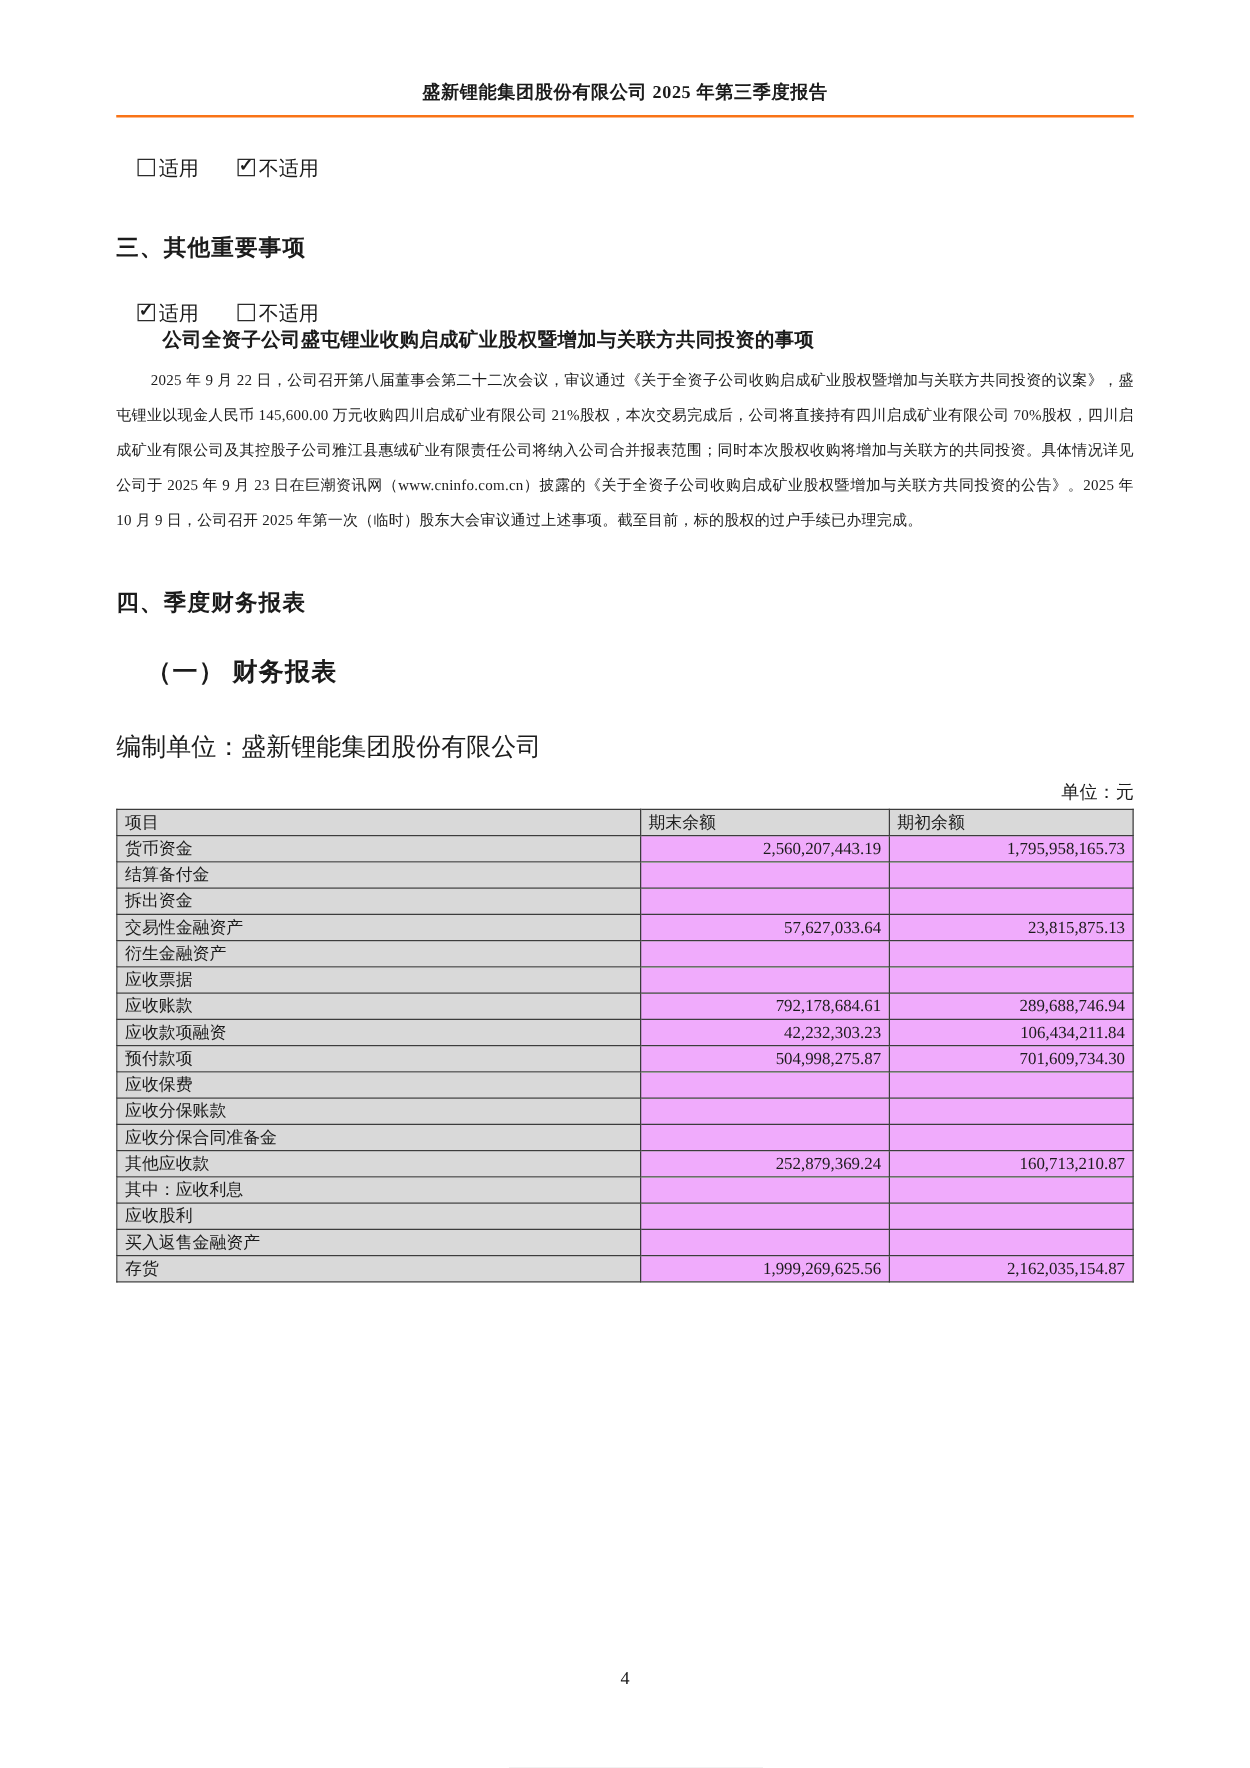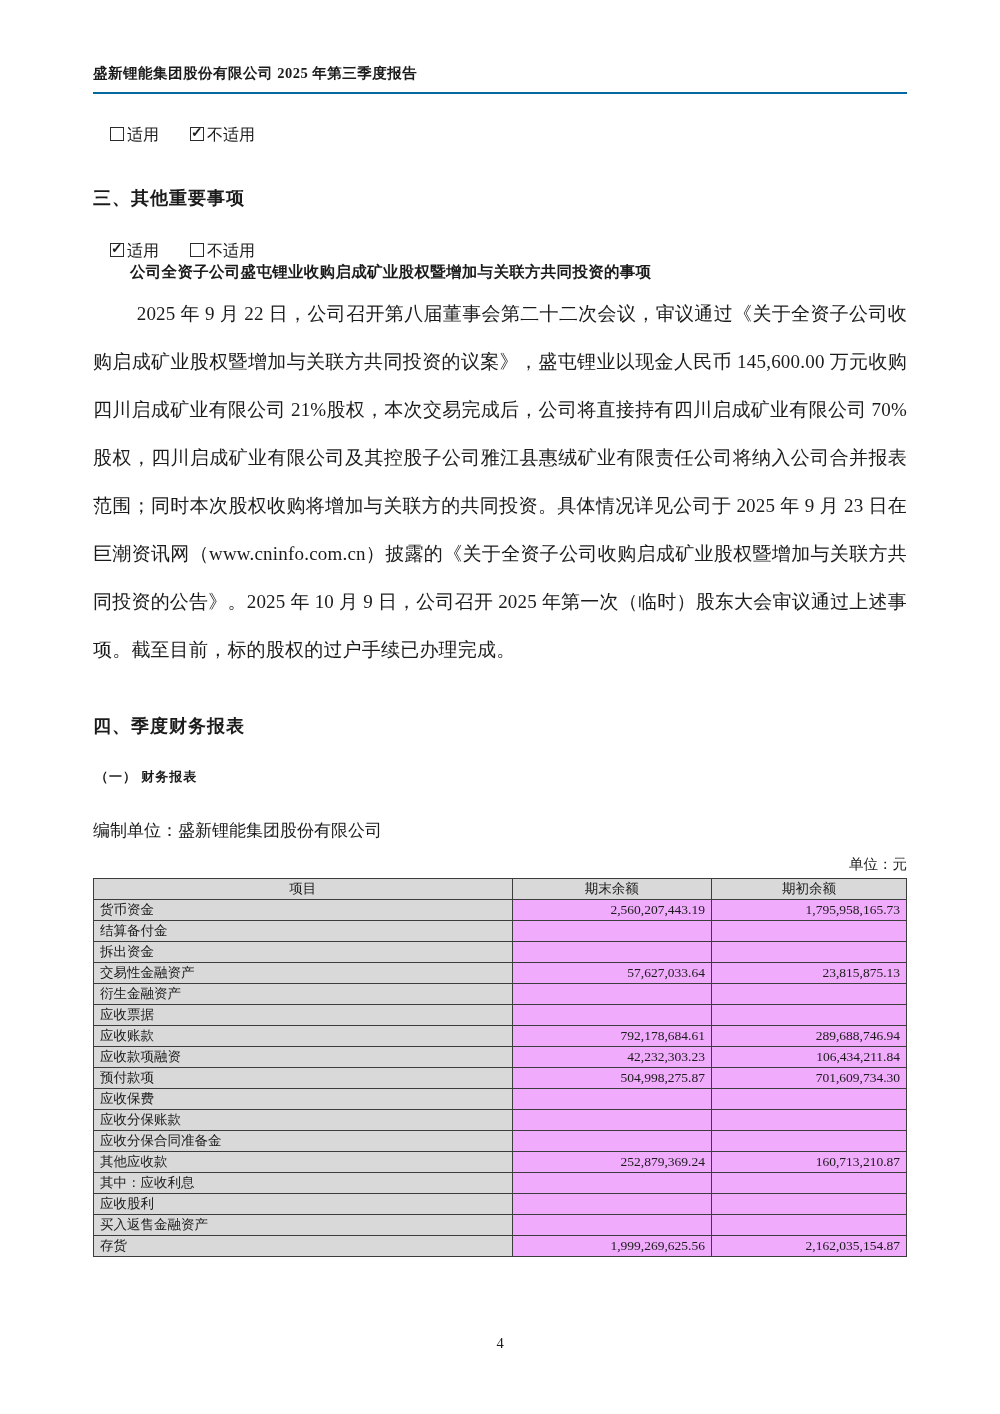--- a/index.html
+++ b/index.html
@@ -9,26 +9,26 @@
     margin:0 auto;
     background:#ffffff;
     box-sizing:border-box;
     padding:64px 93px 0 93px;
     font-family:"Liberation Serif","DejaVu Serif",serif;
     color:#1b1b1b;
     overflow:hidden;
   }
   
   .doc-header {
-    text-align:left;
+    text-align:center;
     font-size:14.5px;
     font-weight:bold;
     letter-spacing:0.5px;
     padding-bottom:9px;
-    border-bottom:2px solid #0369a1;
+    border-bottom:2px solid #f97316;
   }
   
   .checkbox-row { margin-top:31px; font-size:16px; }
   .cb-item { margin-right:14px; white-space:nowrap;padding-left:17px; }
   .cb-box {
     display:inline-block;
     width:12px; height:12px;
     border:1.5px solid #2b2b2b;
     position:relative;
     vertical-align:-1px;
@@ -38,36 +38,36 @@
   .cb-box.checked::after {
     content:"\2713";
     position:absolute;
     left:0px; top:-4px;
     font-size:14px;
     font-weight:bold;
     color:#1b1b1b;
   }
   
   .h-sec { font-size:18px; font-weight:bold; margin-top:40px; letter-spacing:1px; }
-  .h-sub1 { font-size:13px; font-weight:bold; margin-top:30px; margin-left:2px; letter-spacing:1px; }
+  .h-sub1 { font-size:20px; font-weight:bold; margin-top:30px; margin-left:24px; letter-spacing:1px; }
   .h-sub2 { font-size:16.5px; font-weight:bold; margin-top:28px; }
   .h-event {
     font-size:15.5px; font-weight:bold;
     padding-left:37px;
     letter-spacing:0.3px;
   }
   .para {
-    font-size:19px;
-    line-height:48px;
+    font-size:12px;
+    line-height:28px;
     text-align:justify;
     text-indent:2.3em;
     margin-top:7px;
     letter-spacing:0.2px;
   }
-  .prepared { font-size:17px; margin-top:33px; }
+  .prepared { font-size:20px; margin-top:33px; }
   .stmt-date { font-size:16px; text-align:center; margin-top:21px; }
   .unit-line { font-size:14.5px; text-align:right; margin-top:13px; }
   
   table.bs {
     width:100%;
     border-collapse:collapse;
     margin-top:4px;
     font-size:13.5px;
     table-layout:fixed;
   }
@@ -76,21 +76,20 @@
     height:20px;
     padding:0 6px;
     overflow:hidden;
     white-space:nowrap;
   }
   table.bs .col-item  { width:51.5%; }
   table.bs .col-end   { width:24.5%; }
   table.bs .col-begin { width:24%; }
   table.bs thead td {
     background:#d9d9d9;
-    text-align:center;
   }
   td.c-label { background:#d9d9d9; text-align:left; }
   td.c-num   { background:#f0abfc; text-align:right; }
   td.c-num.sec { background:#d9d9d9; }
   td.indent-0 { padding-left:7px; }
   td.indent-1 { padding-left:24px; }
   td.indent-2 { padding-left:34px; }
   td.indent-3 { padding-left:74px; }
   
   .page-number {

